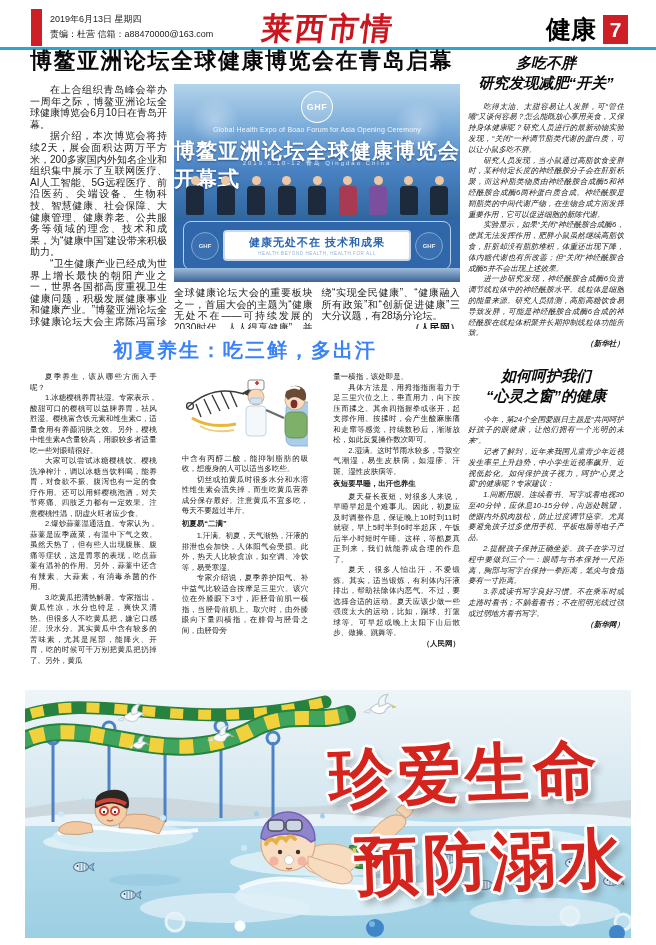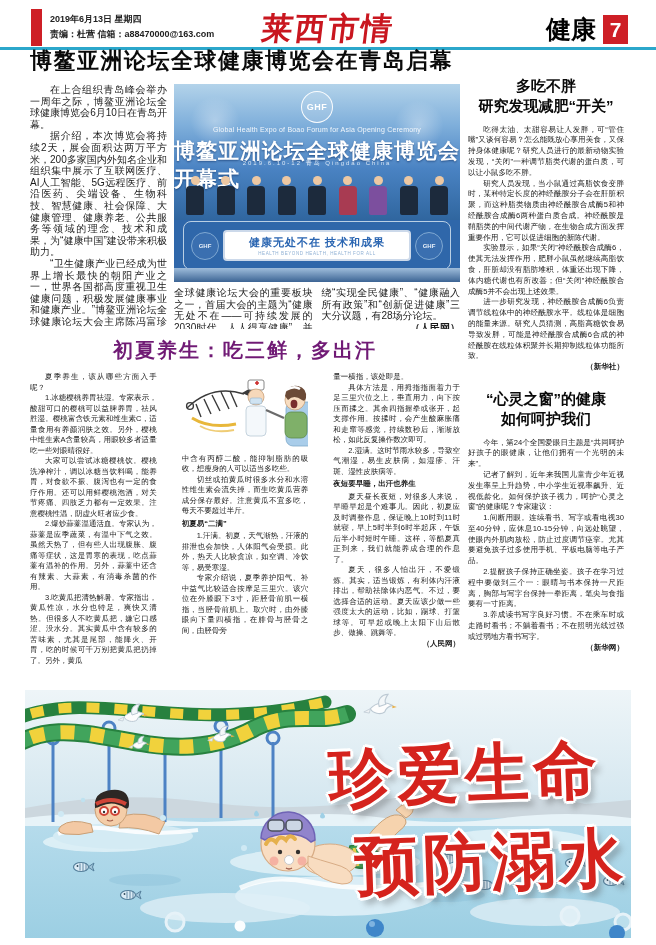--- a/index.html
+++ b/index.html
@@ -1,20 +1,20 @@
 <!DOCTYPE html>
 <html><head>
 <meta charset="utf-8">
 <style>
   html,body{margin:0;padding:0;background:#888;}
   .page{position:relative;width:656px;height:945px;background:#ffffff;overflow:hidden;
         font-family:"Liberation Sans","DejaVu Sans",sans-serif;color:#1b1b1b;}
   
   .hdr-redbar{position:absolute;left:31px;top:9px;width:11px;height:37px;background:#ce1f26;}
-  .hdr-meta{position:absolute;left:50px;top:12px;font-size:9px;font-weight:bold;color:#222;line-height:15px;}
+  .hdr-meta{position:absolute;left:50px;top:12px;font-size:9px;font-weight:normal;color:#222;line-height:15px;}
   .masthead{position:absolute;left:0;right:0;top:8px;text-align:center;font-size:31px;font-weight:bold;
             color:#c9161f;font-family:"Liberation Serif","DejaVu Serif",serif;transform:skewX(-7deg);letter-spacing:2px;}
   .hdr-right{position:absolute;right:28px;top:13px;display:flex;align-items:center;gap:7px;}
   .section-name{font-size:25px;font-weight:bold;color:#000;}
   .page-num{width:25px;height:29px;background:#ce1f26;color:#fff;font-size:21px;font-weight:bold;
             display:flex;align-items:center;justify-content:center;}
   .rule{position:absolute;left:0;right:0;top:47px;height:3px;background:#2ba7cb;}
   
   p{margin:0;}
   .bt{font-size:10px;line-height:11.6px;text-align:justify;}
@@ -52,26 +52,26 @@
   .pod-banner{width:68%;background:#fff;border:2px solid #ccd9ea;border-radius:4px;text-align:center;padding:3px 2px;}
   .pod-cn{color:#2b66b2;font-weight:bold;font-size:11px;letter-spacing:1px;}
   .pod-en{color:#8fb0d4;font-size:4.5px;letter-spacing:.6px;margin-top:1px;}
   .pod-side{position:absolute;top:10px;width:26px;height:26px;border-radius:50%;background:#3a6fb0;
             border:1.5px solid #7fa8d2;color:#e8f1fa;font-size:6px;font-weight:bold;
             display:flex;align-items:center;justify-content:center;}
   .pod-side.l{left:7px;} .pod-side.r{right:7px;}
   .ph-floor{position:absolute;left:0;right:0;bottom:0;height:14px;background:linear-gradient(#9fbddb,#3c6494);}
   
   .a2{margin-top:8px;}
-  .a2-headline{text-align:center;font-size:20px;font-weight:bold;letter-spacing:2px;margin:2px 0 8px;color:#701a75;}
+  .a2-headline{text-align:center;font-size:20px;font-weight:bold;letter-spacing:2px;margin:2px 0 8px;color:#3b82f6;}
   .a2cols{display:flex;gap:25px;height:300px;overflow:hidden;}
   .a2col{width:139px;overflow:hidden;}
   .illus{width:139px;height:78px;background:#fff;}
   
-  .rr{position:absolute;left:468px;top:72px;width:156px;height:630px;overflow:hidden;}
+  .rr{position:absolute;left:468px;top:49px;width:156px;height:630px;overflow:hidden;font-style:italic;}
   .rr-headline{text-align:center;font-size:15px;line-height:1.32;font-weight:bold;margin:4px 0 9px;color:#0a0a0a;}
   .rr-headline.second{margin-top:16px;}
   
   .banner{position:absolute;left:25px;top:690px;width:606px;height:248px;overflow:hidden;background:#dcecf4;}
   .banner svg{position:absolute;left:0;top:0;}
   .bigred{position:absolute;font-size:64px;font-weight:900;color:#d5231d;letter-spacing:4px;line-height:1;
           font-family:"Liberation Sans","DejaVu Sans",sans-serif;
           text-shadow:-3px 0 0 #fff,3px 0 0 #fff,0 -3px 0 #fff,0 3px 0 #fff,
                       -2px -2px 0 #fff,2px -2px 0 #fff,-2px 2px 0 #fff,2px 2px 0 #fff,
                       5px 7px 6px rgba(80,80,80,.40);}
@@ -244,22 +244,22 @@
       <div class="btr">
         <p class="ind">吃得太油、太甜容易让人发胖，可“管住嘴”又谈何容易？怎么能既放心享用美食，又保持身体健康呢？研究人员进行的最新动物实验发现，“关闭”一种调节脂类代谢的蛋白质，可以让小鼠多吃不胖。</p>
         <p class="ind">研究人员发现，当小鼠通过高脂饮食变胖时，某种特定长度的神经酰胺分子会在肝脏积聚，而这种脂类物质由神经酰胺合成酶5和神经酰胺合成酶6两种蛋白质合成。神经酰胺是鞘脂类的中间代谢产物，在生物合成方面发挥重要作用，它可以促进细胞的新陈代谢。</p>
         <p class="ind">实验显示，如果“关闭”神经酰胺合成酶6，使其无法发挥作用，肥胖小鼠虽然继续高脂饮食，肝脏却没有脂肪堆积，体重还出现下降，体内糖代谢也有所改善；但“关闭”神经酰胺合成酶5并不会出现上述效果。</p>
         <p class="ind">进一步研究发现，神经酰胺合成酶6负责调节线粒体中的神经酰胺水平。线粒体是细胞的能量来源。研究人员猜测，高脂高糖饮食易导致发胖，可能是神经酰胺合成酶6合成的神经酰胺在线粒体积聚并长期抑制线粒体功能所致。</p>
         <p class="src">（新华社）</p>
       </div>
     </div>
     <div>
       <div class="rr-headline second">
+        <div>如何呵护我们</div>
         <div>“心灵之窗”的健康</div>
-        <div>如何呵护我们</div>
       </div>
       <div class="btr">
         <p class="ind">今年，第24个全国爱眼日主题是“共同呵护好孩子的眼健康，让他们拥有一个光明的未来”。</p>
         <p class="ind">记者了解到，近年来我国儿童青少年近视发生率呈上升趋势，中小学生近视率飙升、近视低龄化。如何保护孩子视力，呵护“心灵之窗”的健康呢？专家建议：</p>
         <p class="ind">1.间断用眼。连续看书、写字或看电视30至40分钟，应休息10-15分钟，向远处眺望，使眼内外肌肉放松，防止过度调节痉挛。尤其要避免孩子过多使用手机、平板电脑等电子产品。</p>
         <p class="ind">2.提醒孩子保持正确坐姿。孩子在学习过程中要做到三个一：眼睛与书本保持一尺距离，胸部与写字台保持一拳距离，笔尖与食指要有一寸距离。</p>
         <p class="ind">3.养成读书写字良好习惯。不在乘车时或走路时看书；不躺着看书；不在照明光线过强或过弱地方看书写字。</p>
         <p class="src">（新华网）</p>
       </div>
     </div>

